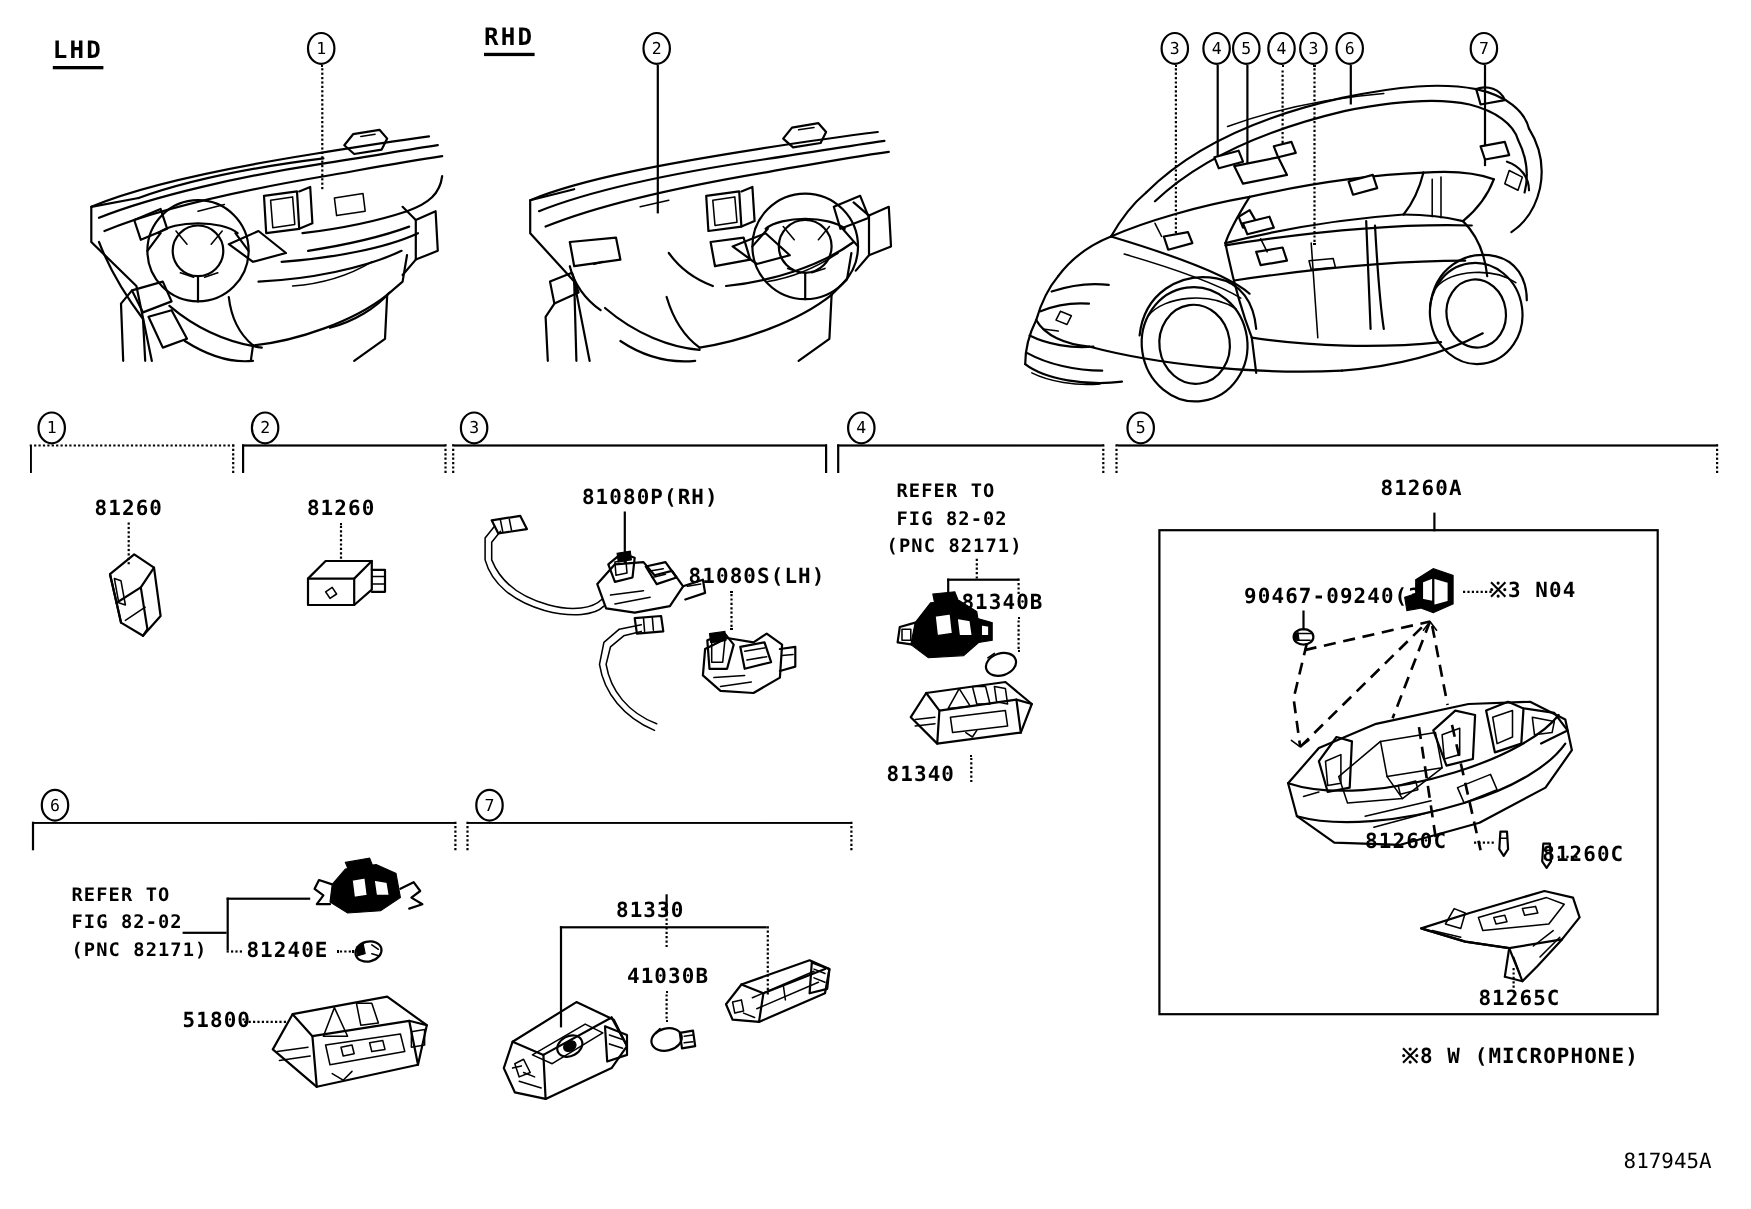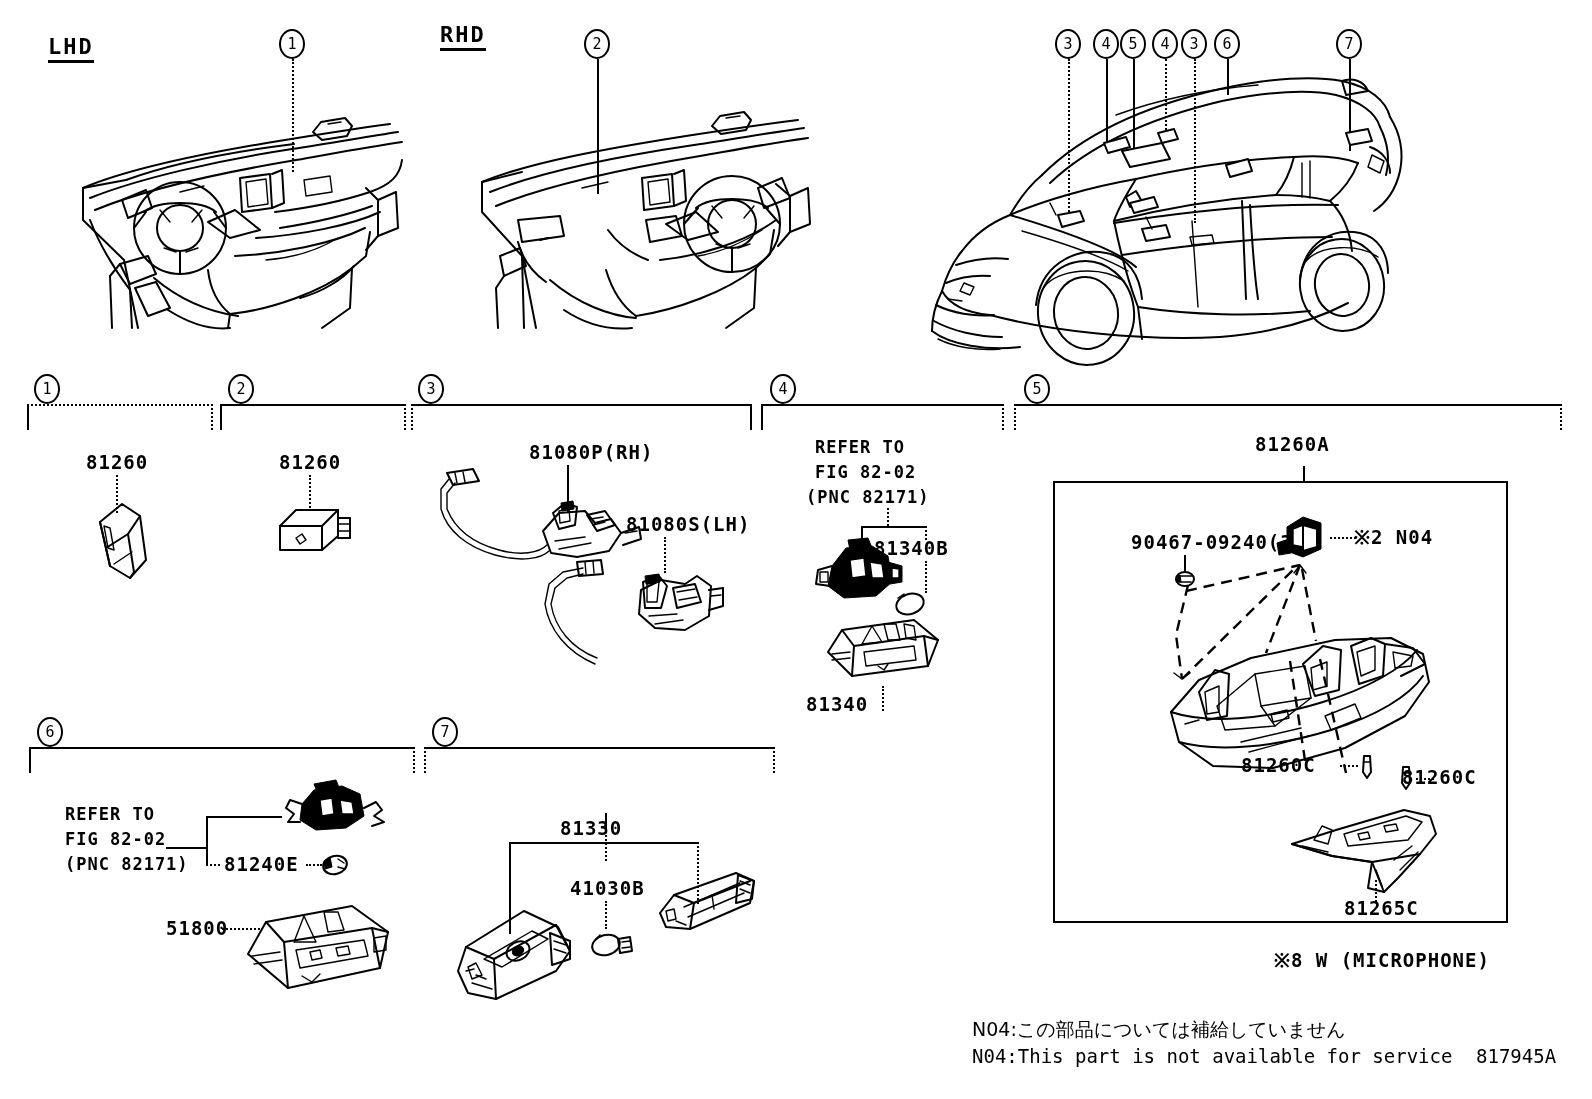--- a/index.html
+++ b/index.html
@@ -405,21 +405,21 @@
     <path class="fil" d="M4 12 L8 9 L9 16 L4 15 Z"></path>
   </svg>
 
   <svg class="abs" style="left:1273px;top:513px;" width="56" height="50" viewBox="0 0 56 50">
     <path class="fil" d="M14 14 L30 4 L48 10 L48 36 L30 44 L14 38 Z"></path>
     <path class="wht-t" d="M20 16 L30 12 L30 34 L20 32 Z"></path>
     <path class="ln wht" d="M30 12 L44 16 L44 34 L30 38 Z"></path>
     <path class="fil" d="M4 30 L16 26 L18 40 L6 42 Z"></path>
   </svg>
   <div class="abs hline dot" style="left:1330px;top:537px;width:26px;"></div>
-  <div class="abs lbl" style="left:1354px;top:525px;">※2 N04</div>
+  <div class="abs lbl" style="left:1354px;top:525px;">※3 N04</div>
 
   <svg class="abs" style="left:1070px;top:555px;" width="420" height="290" viewBox="0 0 420 290">
     <path class="dash" d="M118 30 L106 80 L112 124"></path>
     <path class="dash" d="M116 36 L230 10"></path>
     <path class="dash" d="M112 124 L226 12"></path>
     <path class="dash" d="M230 10 L196 98"></path>
     <path class="dash" d="M232 14 L246 86"></path>
     <path class="dash" d="M250 104 L276 218"></path>
     <path class="dash" d="M220 106 L236 212"></path>
     <path class="ln-t" d="M112 124 L104 118 M112 124 L120 118"></path>
@@ -569,18 +569,16 @@
     <path class="ln" d="M22 26 L42 34 L98 12"></path>
     <path class="ln" d="M42 34 L38 60"></path>
     <path class="ln-t" d="M32 38 L88 14 M36 48 L92 24"></path>
     <path class="ln" d="M86 6 L102 12 L100 30 L84 34 Z"></path>
     <path class="ln-t" d="M88 12 L98 16 M88 20 L98 24"></path>
     <path class="ln-t" d="M14 42 L22 40 L24 50 L16 52 Z"></path>
     <path class="ln-t" d="M24 52 L34 56"></path>
     <path class="ln-t" d="M60 26 L62 40"></path>
   </svg>
 
-  <div class="abs note" style="left:972px;top:1017px;">N04:この部品については補給していません</div>
-  <div class="abs note-mono" style="left:972px;top:1045px;">N04:This part is not available for service</div>
 
   <div class="abs figid" style="left:1476px;top:1045px;">817945A</div>
 
 </div>
 
 </body></html>

